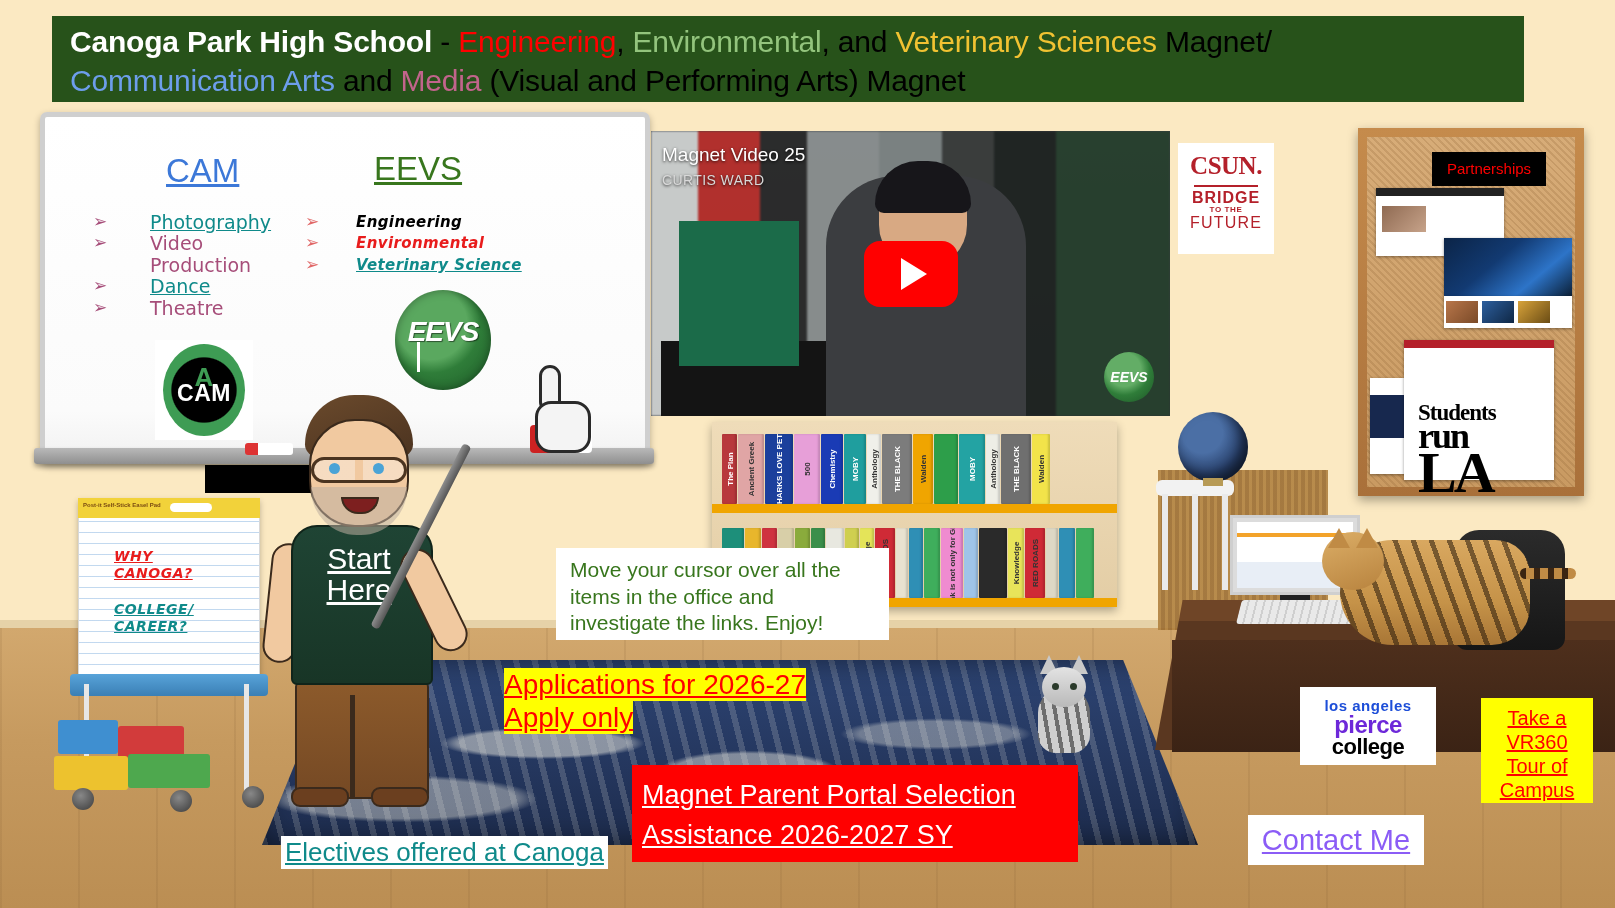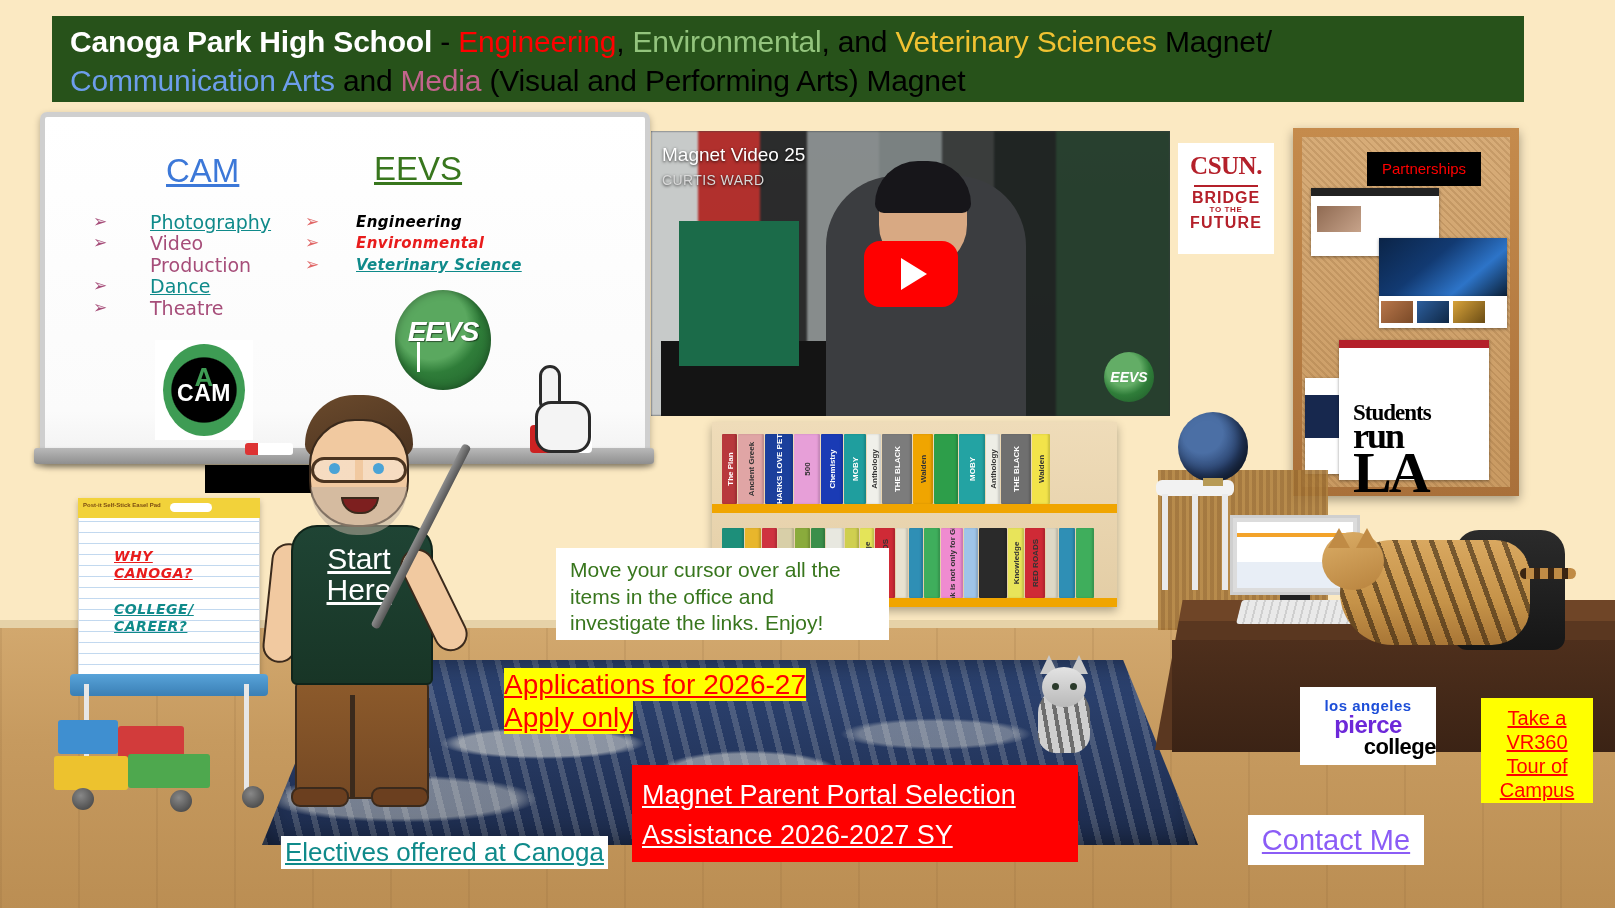--- a/index.html
+++ b/index.html
@@ -116,24 +116,24 @@
     color:#fff;font-size:14px;font-weight:bold;font-style:italic;text-align:center;line-height:50px;}
 
   
   .csun{position:absolute;left:1178px;top:143px;width:96px;height:111px;background:#fff;
     text-align:center;padding-top:9px;box-sizing:border-box;}
   .csun .c1{color:#b4202a;font-family:"Liberation Serif",serif;font-weight:bold;font-size:25px;
     letter-spacing:-.5px;}
   .csun hr{border:none;border-top:2px solid #b4202a;width:64px;margin:5px auto 3px auto;}
   .csun .c2{color:#b4202a;font-weight:bold;font-size:16px;letter-spacing:1px;line-height:15px;}
   .csun .c3{color:#b4202a;font-weight:bold;font-size:8px;letter-spacing:.6px;}
-  .csun .c4{color:#b4202a;font-weight:bold;font-size:16px;letter-spacing:1.2px;}
-
-  
-  .board{position:absolute;left:1293px;top:128px;width:226px;height:368px;
+  .csun .c4{color:#b4202a;font-weight:normal;font-size:16px;letter-spacing:1.2px;}
+
+  
+  .board{position:absolute;left:1358px;top:128px;width:226px;height:368px;
     background:linear-gradient(180deg,#c58b4c,#a9703a);padding:8px;box-sizing:border-box;
     box-shadow:0 4px 10px rgba(0,0,0,.35);}
   .cork{position:absolute;left:9px;top:9px;right:9px;bottom:9px;
     background:
       repeating-linear-gradient(45deg, rgba(140,96,48,.22) 0 2px, rgba(0,0,0,0) 2px 5px),
       linear-gradient(180deg,#d7ac78,#c99a62);}
   .partTag{position:absolute;left:74px;top:24px;width:114px;height:34px;background:#000;
     color:#ff0000;font-size:15px;text-align:center;line-height:34px;}
   .pin{position:absolute;background:#fff;box-shadow:0 1px 3px rgba(0,0,0,.4);}
   .p1{left:18px;top:60px;width:128px;height:68px;
@@ -286,21 +286,21 @@
   .redbanner a{display:block;color:#ffffff;font-size:27px;line-height:40px;text-decoration:underline;
     cursor:pointer;white-space:nowrap;}
   .electives{position:absolute;left:281px;top:836px;background:#fff;padding:1px 4px;}
   .electives a{color:#0f8a8a;font-size:26px;text-decoration:underline;cursor:pointer;}
 
   
   .pierce{position:absolute;left:1300px;top:687px;width:136px;height:78px;background:#fff;
     text-align:center;padding-top:11px;box-sizing:border-box;}
   .pierce .l1{font-size:15px;font-weight:bold;color:#1d4ed8;letter-spacing:.5px;line-height:15px;}
   .pierce .l2{font-size:24px;font-weight:bold;color:#6d28d9;letter-spacing:-.5px;line-height:23px;}
-  .pierce .l3{font-size:22px;font-weight:bold;color:#000;letter-spacing:-.5px;line-height:22px;text-align:right;}
+  .pierce .l3{font-size:22px;font-weight:bold;color:#000;letter-spacing:-.5px;line-height:22px;}
   .vrbox{position:absolute;left:1481px;top:698px;width:112px;height:105px;background:#ffff00;
     padding:8px 6px;box-sizing:border-box;text-align:center;}
   .vrbox a{color:#ff0000;font-size:20px;line-height:24px;text-decoration:underline;cursor:pointer;}
   .contact{position:absolute;left:1248px;top:815px;width:176px;height:50px;background:#fff;
     display:flex;align-items:center;justify-content:center;}
   .contact a{color:#8b5cf6;font-size:29px;text-decoration:underline;cursor:pointer;}
 </style>
 </head>
 <body>
 

